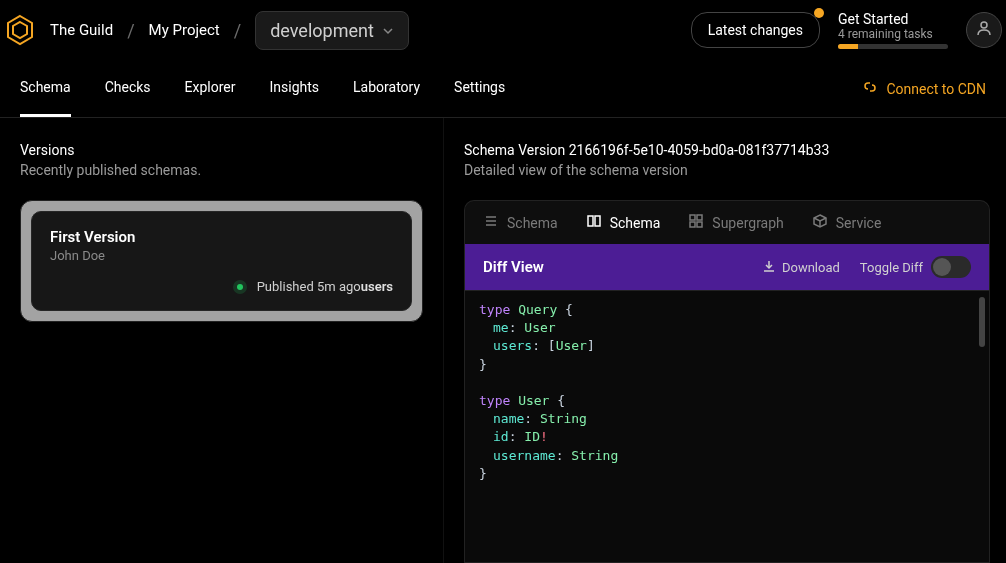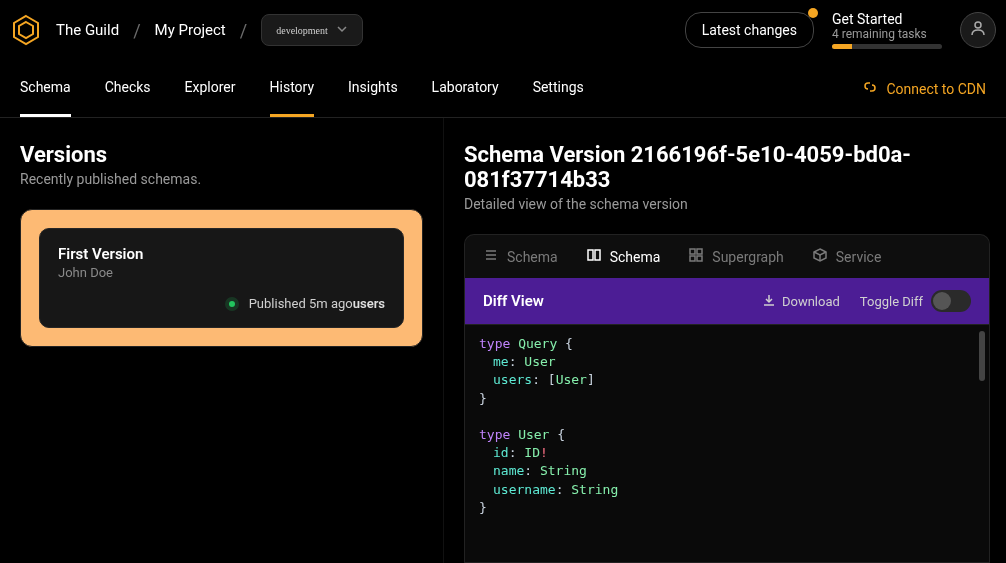--- a/index.html
+++ b/index.html
@@ -8,43 +8,42 @@
     color: #fff;
     font-family: -apple-system, BlinkMacSystemFont, "Segoe UI", Roboto, sans-serif;
     width: 1006px;
     height: 563px;
     overflow: hidden;
   }
   .topbar {
     display: flex;
     align-items: center;
     justify-content: space-between;
-    padding: 10px 10px;
+    padding: 10px 4px;
     height: 60px;
   }
   .breadcrumb {
     display: flex;
     align-items: center;
     gap: 14px;
   }
   .logo {
     width: 32px; height: 32px;
     display: flex; align-items: center; justify-content: center;
   }
   .slash { color: #6b6b6b; font-size: 18px; }
   .crumb { color: #fff; font-size: 15px; }
   .branch-select {
     display: flex; align-items: center; gap: 8px;
     background: #1a1a1a;
     border: 1px solid #333;
     border-radius: 8px;
     padding: 8px 14px;
     color: #d0d0d0;
-    font-size: 10px;
-    font-family: Liberation Serif, serif;
+    font-size: 18px;
   }
   .topbar-right {
     display: flex; align-items: center; gap: 18px;
   }
   .latest-btn {
     position: relative;
     border: 1px solid #444;
     border-radius: 16px;
     padding: 9px 16px;
     color: #fff;
@@ -91,27 +90,27 @@
   .main {
     display: flex;
     height: calc(563px - 118px);
   }
   .left-pane {
     width: 444px;
     padding: 24px 20px;
     border-right: 1px solid #111;
   }
   .right-pane { flex: 1; padding: 24px 16px 0 20px; display: flex; flex-direction: column; }
-  .section-title { font-size: 22px; font-weight: 700; margin-bottom: 4px; }
+  .section-title { font-size: 14px; font-weight: 400; margin-bottom: 4px; }
   .section-sub { font-size: 14px; color: #9a9a9a; margin-bottom: 22px; }
   .versions-wrap {
-    background: #fdba74;
+    background: #a3a3a3;
     border: 1px solid #222;
     border-radius: 12px;
-    padding: 18px;
+    padding: 10px;
   }
   .version-card {
     background: #171717;
     border: 1px solid #262626;
     border-radius: 10px;
     padding: 16px 18px;
   }
   .version-card .v-title { font-size: 15px; font-weight: 600; }
   .version-card .v-author { font-size: 13px; color: #8a8a8a; margin-top: 2px; }
   .v-footer {
@@ -224,21 +223,20 @@
       </span>
     </div>
   </div>
 </div>
 
 <div class="navbar">
   <div class="navtabs">
     <div class="navtab alt-active">Schema</div>
     <div class="navtab">Checks</div>
     <div class="navtab">Explorer</div>
-    <div class="navtab active">History</div>
     <div class="navtab">Insights</div>
     <div class="navtab">Laboratory</div>
     <div class="navtab">Settings</div>
   </div>
   <div class="connect-cdn">
     <span>
       <svg width="16" height="16" viewBox="0 0 16 16" fill="none" stroke="#f5a623" stroke-width="1.5">
           <path d="M6 10 A3 3 0 0 1 6 4 L8 4"></path>
           <path d="M10 6 A3 3 0 0 1 10 12 L8 12"></path>
         </svg>
@@ -334,19 +332,19 @@
     </div>
 
     <div class="code-area">
       <div class="scroll-ind"></div>
       <div><span class="tk-kw">type</span> <span class="tk-name">Query</span> <span class="tk-punc">{</span></div>
       <div><span class="indent"></span><span class="tk-field">me</span><span class="tk-punc">:</span> <span class="tk-type">User</span></div>
       <div><span class="indent"></span><span class="tk-field">users</span><span class="tk-punc">:</span> <span class="tk-punc">[</span><span class="tk-type">User</span><span class="tk-punc">]</span></div>
       <div><span class="tk-punc">}</span></div>
       <div>&nbsp;</div>
       <div><span class="tk-kw">type</span> <span class="tk-name">User</span> <span class="tk-punc">{</span></div>
+      <div><span class="indent"></span><span class="tk-field">name</span><span class="tk-punc">:</span> <span class="tk-type">String</span></div>
       <div><span class="indent"></span><span class="tk-field">id</span><span class="tk-punc">:</span> <span class="tk-type">ID</span><span class="tk-bang">!</span></div>
-      <div><span class="indent"></span><span class="tk-field">name</span><span class="tk-punc">:</span> <span class="tk-type">String</span></div>
       <div><span class="indent"></span><span class="tk-field">username</span><span class="tk-punc">:</span> <span class="tk-type">String</span></div>
       <div><span class="tk-punc">}</span></div>
     </div>
   </div>
 </div>
 
 </body></html>

